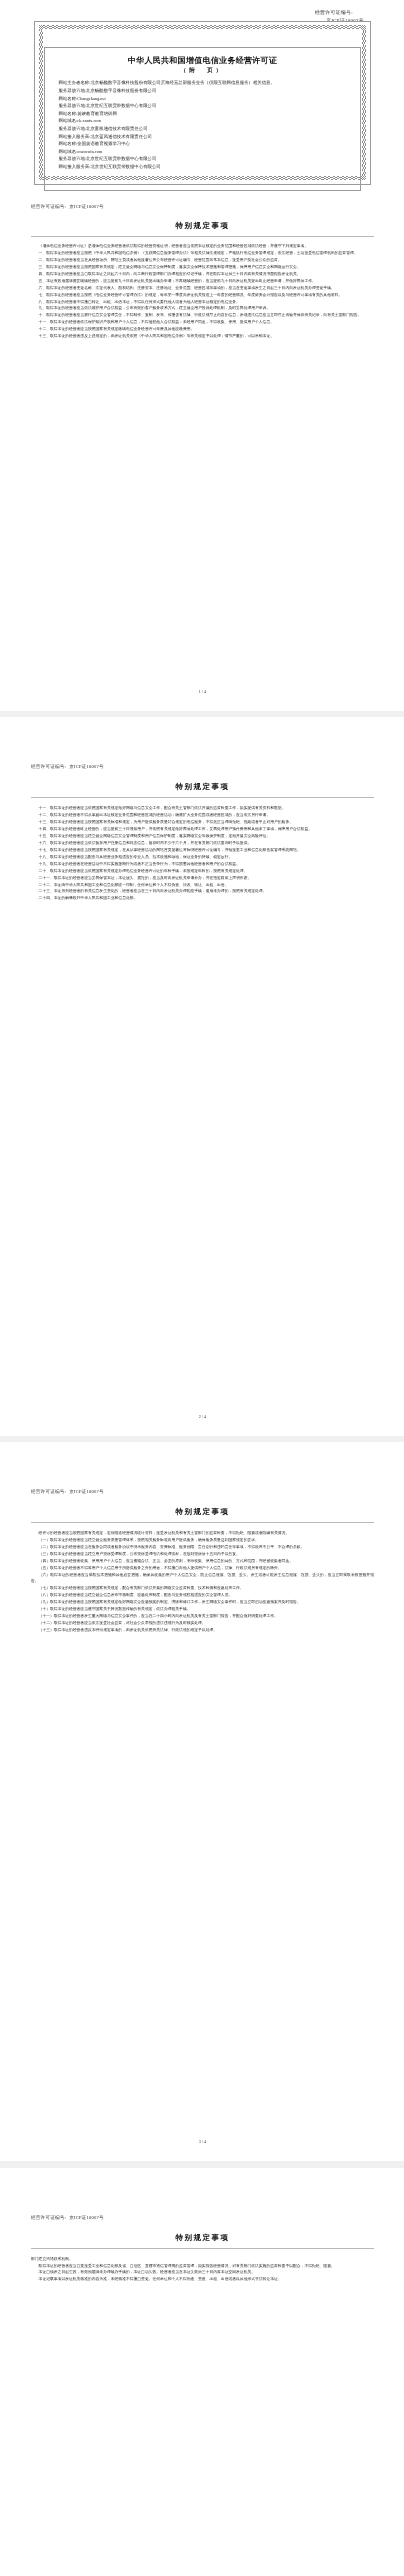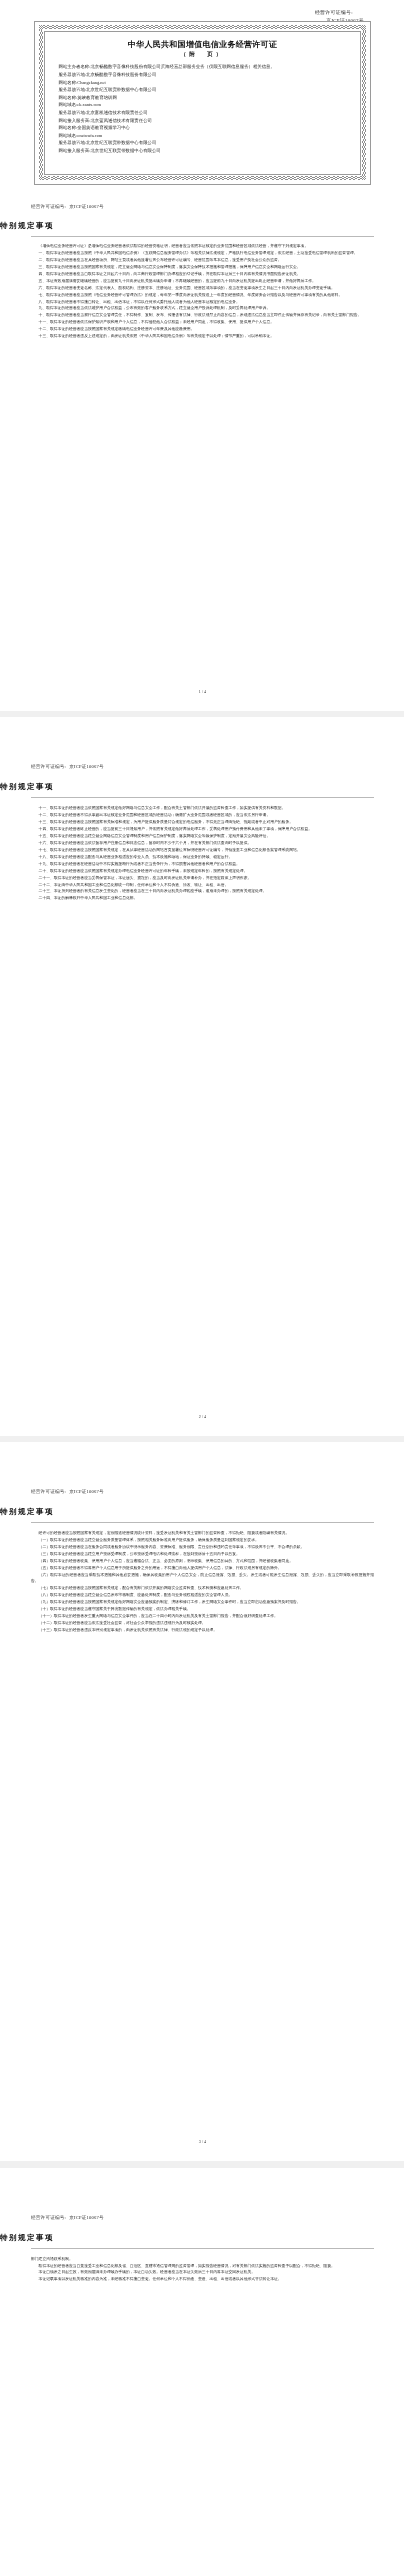--- a/index.html
+++ b/index.html
@@ -54,20 +54,21 @@
     border: 4.6px solid transparent;
     border-image: repeating-linear-gradient(45deg,#8d8d8d 0 1.5px,#ffffff 1.5px 3.1px) 9;
     padding: 1.5px;
     position: relative;
   }
   .cert-frame-inner2 {
     width: 100%;
     height: 100%;
     border: 0.5px solid #9a9a9a;
     padding: 6.2px 13.4px;
+    margin-top: 16px;
   }
   .cert-title {
     text-align: center;
     font-size: 8px;
     font-weight: bold;
     letter-spacing: 0.3px;
     color: #111;
     margin: 1.5px 0 0.5px 0;
   }
   .cert-subtitle {
@@ -97,21 +98,21 @@
     font-size: 4.6px;
     color: #2b2b2b;
     letter-spacing: 0.2px;
   }
   .pg-head .num { margin-left: 3.1px; }
   .pg-title {
     position: absolute;
     top: 65px;
     left: 0;
     width: 100%;
-    text-align: left;
+    text-align: center;
     font-size: 7.5px;
     font-weight: bold;
     letter-spacing: 1.5px;
     color: #111;
   }
   .pg-rule {
     position: absolute;
     top: 80px;
     left: 31px;
     width: 343px;

